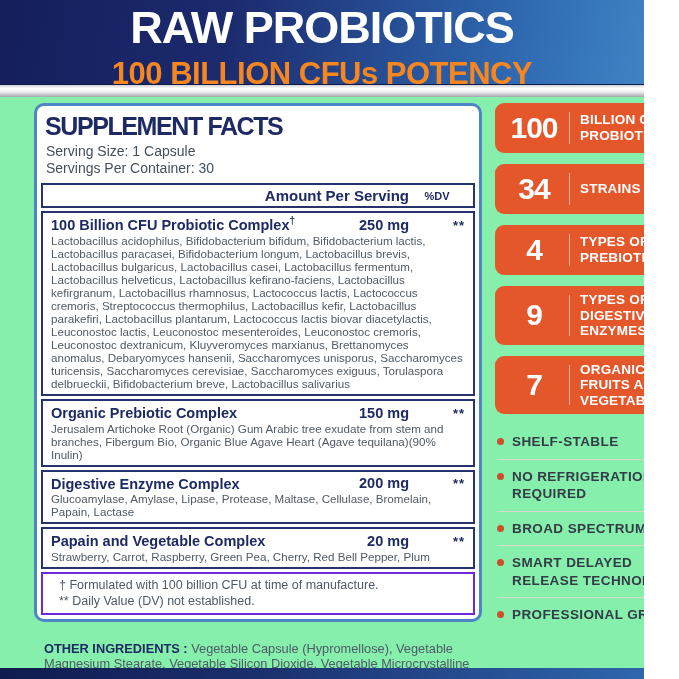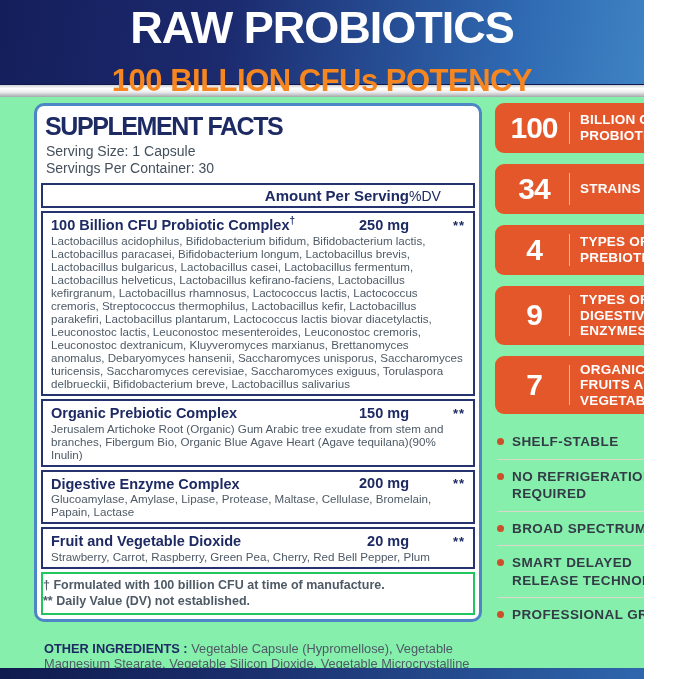--- a/index.html
+++ b/index.html
@@ -12,21 +12,21 @@
   .header {
     height:84px; box-sizing:border-box; padding-top:5px; text-align:center;
     background:linear-gradient(100deg,#141e5b 0%, #1c2a6e 35%, #2f6ab2 80%, #3f83c4 100%);
   }
   .header-title {
     font-size:45px; font-weight:bold; color:#ffffff;
     line-height:1.02; letter-spacing:-1px;
   }
   .header-subtitle {
     font-size:31px; font-weight:bold; color:#f6861f;
-    line-height:1; letter-spacing:-0.5px; margin-top:14px;
+    line-height:1; letter-spacing:-0.5px; margin-top:7px;
   }
   .silver-divider {
     height:12px; border-top:1px solid #10194a;
     background:linear-gradient(to bottom,#cfd2d6 0%, #ffffff 30%, #ececee 60%, #a3a6aa 100%);
   }
 
   
   .content { display:flex; padding:6px 7px 0 34px; box-sizing:border-box; }
   .left-col { width:448px; flex:none; }
   .right-col { flex:1; padding-left:13px; }
@@ -40,31 +40,31 @@
     line-height:1; padding:4px 4px 1px; white-space:nowrap;
   }
   .serving-info { font-size:14px; color:#44505c; line-height:1.22; padding:3px 5px 6px; }
 
   .cols-header {
     border:2px solid #26336e; display:flex; align-items:center;
     padding:2px 8px; margin-bottom:3px;
   }
   .cols-spacer { flex:1; }
   .col-amount { font-weight:bold; color:#1e2a63; font-size:15px; }
-  .col-dv { width:56px; text-align:left; font-weight:normal; color:#1e2a63; font-size:14px; }
+  .col-dv { width:56px; text-align:center; font-weight:bold; color:#1e2a63; font-size:11px; }
 
   .sf-section { border:2px solid #26336e; padding:2px 8px 4px; margin-bottom:3px; }
   .sec-head { display:flex; align-items:baseline; }
   .sec-name { flex:1; font-weight:bold; color:#1e2a63; font-size:14.5px; }
   .sec-name sup { font-size:10px; }
   .sec-amount { font-weight:bold; color:#1e2a63; font-size:14.5px; }
   .sec-dv { width:56px; text-align:right; font-weight:bold; color:#1e2a63; font-size:13px; letter-spacing:1px; }
   .sec-ingredients { font-size:11.6px; color:#4e5a66; line-height:1.12; margin-top:1px; }
 
-  .footnotes { border:2px solid #22c55e; padding:3px 0 4px; font-size:12.5px; color:#4e5a66; line-height:1.28;font-weight:bold; }
+  .footnotes { border:2px solid #6d28d9; padding:3px 16px 4px; font-size:12.5px; color:#4e5a66; line-height:1.28; }
 
   .other-ingredients { padding:6px 10px 0 10px; font-size:12.8px; line-height:1.2; color:#4e5a66; }
   .oi-label { font-weight:bold; color:#1e2a63; }
 
   
   .badge {
     background:#e4572b; border-radius:9px; color:#fff;
     display:flex; align-items:center; padding:6px 10px;
     margin-bottom:11px; min-height:38px;
   }
@@ -133,21 +133,21 @@
           <div class="sec-head">
             <span class="sec-name"><span>Digestive Enzyme Complex</span><sup></sup></span>
             <span class="sec-amount">200 mg</span>
             <span class="sec-dv">**</span>
           </div>
           <div class="sec-ingredients">Glucoamylase, Amylase, Lipase, Protease, Maltase, Cellulase, Bromelain, Papain, Lactase</div>
         </div>
 
         <div class="sf-section">
           <div class="sec-head">
-            <span class="sec-name"><span>Fruit and Vegetable Dioxide</span><sup></sup></span>
+            <span class="sec-name"><span>Papain and Vegetable Complex</span><sup></sup></span>
             <span class="sec-amount">20 mg</span>
             <span class="sec-dv">**</span>
           </div>
           <div class="sec-ingredients">Strawberry, Carrot, Raspberry, Green Pea, Cherry, Red Bell Pepper, Plum</div>
         </div>
 
         <div class="footnotes">
           <div>† Formulated with 100 billion CFU at time of manufacture.</div>
           <div>** Daily Value (DV) not established.</div>
         </div>

